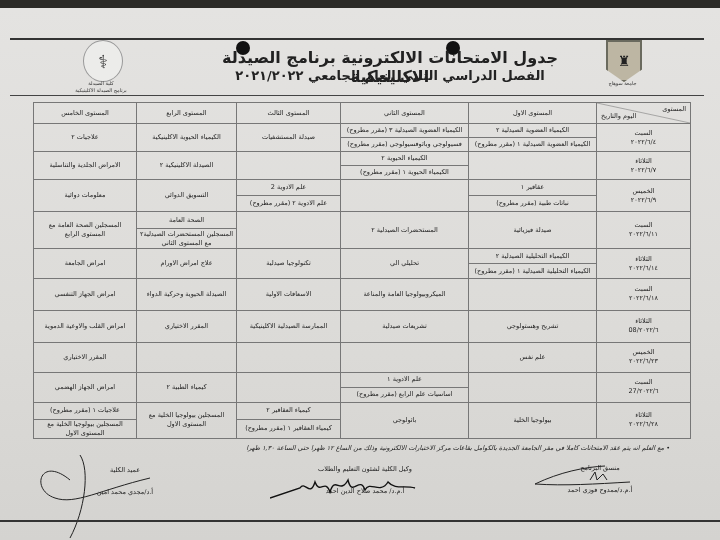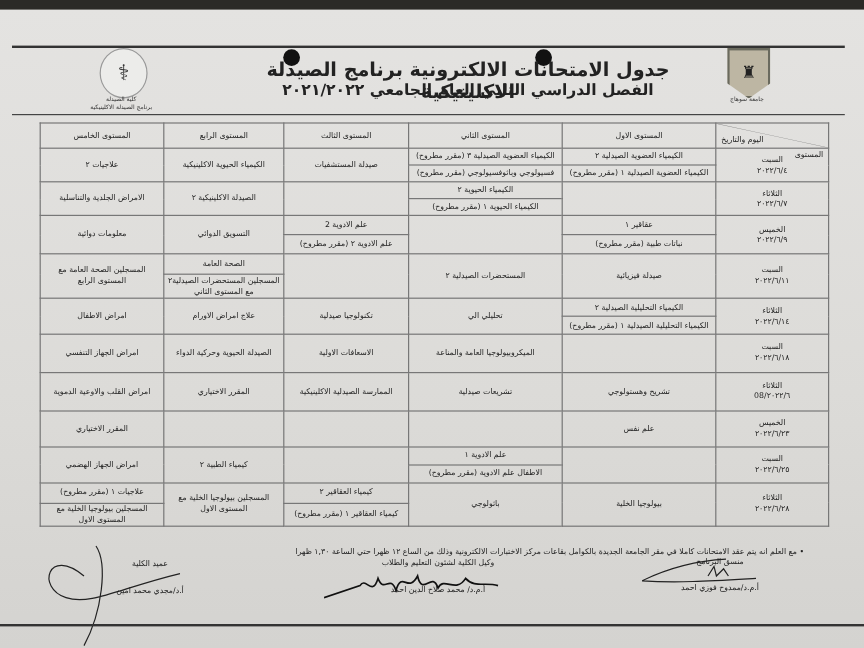--- a/index.html
+++ b/index.html
@@ -44,27 +44,27 @@
     position:absolute; left:33px; top:102px; width:657px; height:337px;
     border-collapse:collapse; direction:rtl; table-layout:fixed;
   }
   table.sched td, table.sched th {
     border:1px solid #777; text-align:center; vertical-align:middle;
     font-size:6.5px; color:#1e1e1e; padding:0 2px; line-height:9px; font-weight:normal;
   }
   table.sched th { height:20px; }
   .day { font-size:6.5px; }
   .corner { position:relative; }
-  .corner .cl { position:absolute; right:4px; top:2px; font-size:6.5px;margin-top:20px; }
+  .corner .cl { position:absolute; right:4px; top:2px; font-size:6.5px; }
   .corner .cr { position:absolute; left:4px; bottom:2px; font-size:6.5px; }
   .corner svg { position:absolute; left:0; top:0; width:100%; height:100%; }
 
   .note {
-    position:absolute; left:200px; top:456px; width:470px; text-align:right;
-    direction:rtl; font-size:6.5px; color:#222;
+    position:absolute; left:200px; top:444px; width:470px; text-align:right;
+    direction:rtl; font-size:6.5px; color:#222;font-style:italic;
   }
   .sig { position:absolute; direction:rtl; text-align:center; font-size:6.5px; color:#222; }
   .sig .role { display:block; }
   .sig .name { display:block; margin-top:14px; }
   .bottom-rule { position:absolute; left:0; right:0; top:520px; height:2px; background:#333; }
   .scribble { position:absolute; }
 </style>
 </head>
 <body>
 
@@ -162,21 +162,21 @@
     <tr style="height:20px">
       <td>المسجلين المستحضرات الصيدلية٢ مع المستوى الثاني</td>
     </tr>
 
     <tr style="height:15px">
       <td rowspan="2" class="day"><span>الثلاثاء</span><br><span>٢٠٢٢/٦/١٤</span></td>
       <td>الكيمياء التحليلية الصيدلية ٢</td>
       <td rowspan="2">تحليلي الي</td>
       <td rowspan="2">تكنولوجيا صيدلية</td>
       <td rowspan="2">علاج امراض الاورام</td>
-      <td rowspan="2">امراض الاطفال</td>
+      <td rowspan="2">امراض الجامعة</td>
     </tr>
     <tr style="height:15px">
       <td>الكيمياء التحليلية الصيدلية ١ (مقرر مطروح)</td>
     </tr>
 
     <tr style="height:31px">
       <td class="day"><span>السبت</span><br><span>٢٠٢٢/٦/١٨</span></td>
       <td></td>
       <td>الميكروبيولوجيا العامة والمناعة</td>
       <td>الاسعافات الاولية</td>
@@ -196,29 +196,29 @@
     <tr style="height:30px">
       <td class="day"><span>الخميس</span><br><span>٢٠٢٢/٦/٢٣</span></td>
       <td>علم نفس</td>
       <td></td>
       <td></td>
       <td></td>
       <td>المقرر الاختياري</td>
     </tr>
 
     <tr style="height:15px">
-      <td rowspan="2" class="day"><span>السبت</span><br><span>٢٠٢٢/٦/٢٥</span></td>
+      <td rowspan="2" class="day"><span>السبت</span><br><span>٢٠٢٢/٦/27</span></td>
       <td rowspan="2"></td>
       <td>علم الادوية ١</td>
       <td rowspan="2"></td>
       <td rowspan="2">كيمياء الطبية ٢</td>
       <td rowspan="2">امراض الجهاز الهضمي</td>
     </tr>
     <tr style="height:15px">
-      <td>الاطفال علم الادوية (مقرر مطروح)</td>
+      <td>اساسيات علم الرابع (مقرر مطروح)</td>
     </tr>
 
     <tr style="height:17px">
       <td rowspan="2" class="day"><span>الثلاثاء</span><br><span>٢٠٢٢/٦/٢٨</span></td>
       <td rowspan="2">بيولوجيا الخلية</td>
       <td rowspan="2">باثولوجي</td>
       <td>كيمياء العقاقير ٢</td>
       <td rowspan="2">المسجلين بيولوجيا الخلية مع المستوى الاول</td>
       <td>علاجيات ١ (مقرر مطروح)</td>
     </tr>

